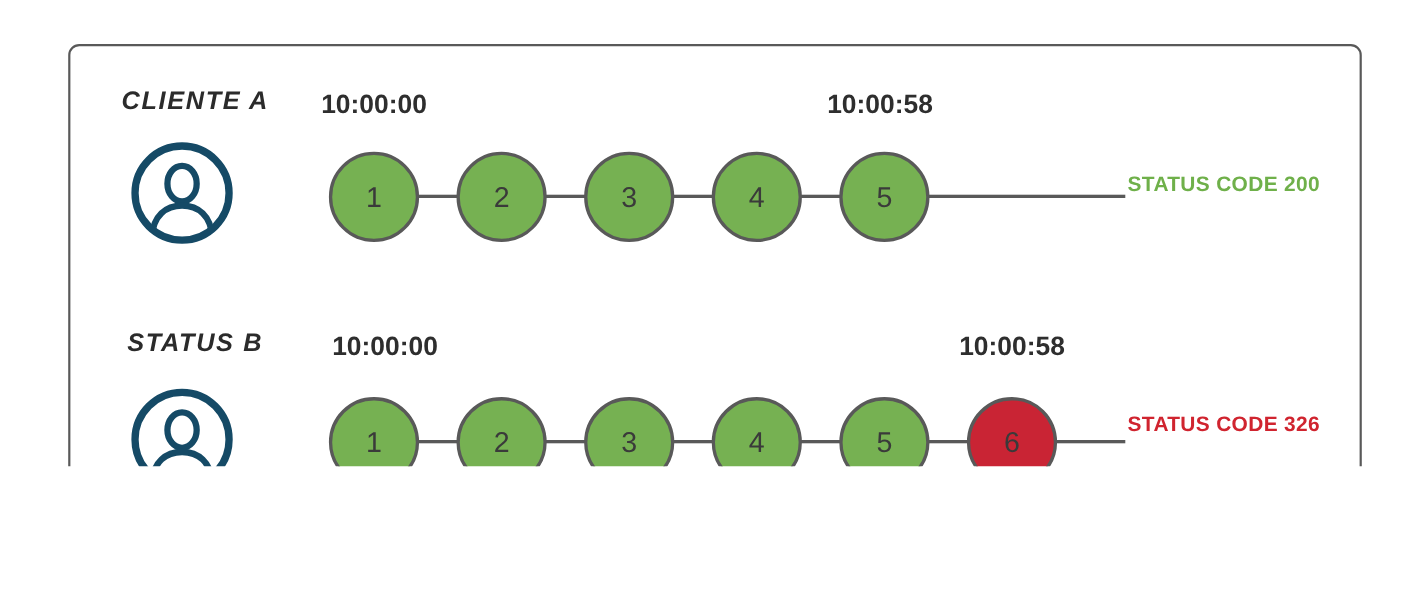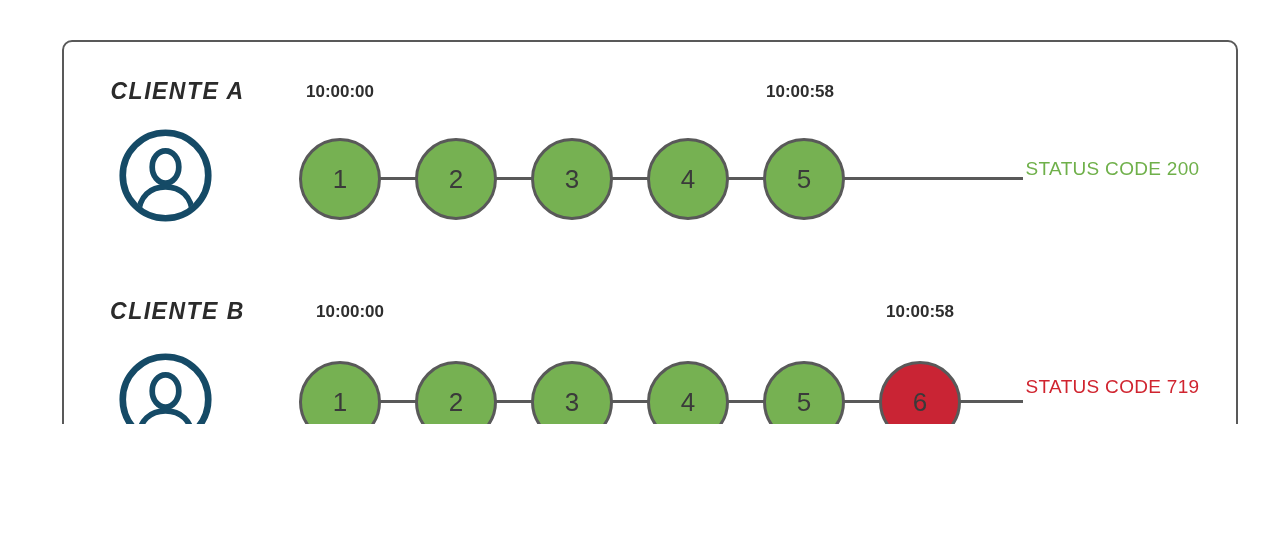--- a/index.html
+++ b/index.html
@@ -54,21 +54,21 @@
     color: var(--avatar-blue, #154a66);
   }
   .row-a .avatar { top: 128px; }
   .row-b .avatar { top: 352px; }
   .avatar svg { display: block; width: 100%; height: 100%; }
 
   .timestamp {
     position: absolute;
     width: 124px;
     text-align: center;
-    font-size: 17px;
+    font-size: 24px;
     font-weight: bold;
     color: var(--timestamp-text, #2e2e2e);
   }
   .row-a .ts-start { left: 278px; top: 82px; }
   .row-a .ts-end   { left: 738px; top: 82px; }
   .row-b .ts-start { left: 288px; top: 302px; }
   .row-b .ts-end   { left: 858px; top: 302px; }
 
   .timeline-line {
     position: absolute;
@@ -98,21 +98,21 @@
   .circle.blocked { background: var(--error-red, #c92434); }
   .row-a .circle { top: 138px; }
   .row-b .circle { top: 361px; }
 
   .status-text {
     position: absolute;
     left: 1025px;
     width: 175px;
     text-align: center;
     font-size: 19px;
-    font-weight: normal;
+    font-weight: bold;
     line-height: 21px;
     letter-spacing: 0.3px;
   }
   .row-a .status-text { top: 158px; color: var(--status-ok-text, #6fb04a); }
   .row-b .status-text { top: 376px; color: var(--status-error-text, #d0242f); }
 </style>
 </head>
 <body>
 
 <div class="canvas">
@@ -141,21 +141,21 @@
         <div class="circle ok" style="left: 531px;">3</div>
         <div class="circle ok" style="left: 647px;">4</div>
         <div class="circle ok" style="left: 763px;">5</div>
       </div>
     <div class="status-text">
       <div>STATUS CODE 200</div>
     </div>
   </section>
 
   <section class="row row-b">
-    <div class="client-label">CLIENTE B</div>
+    <div class="client-label">STATUS B</div>
     <div class="avatar">
       <svg viewBox="0 0 100 100" aria-hidden="true">
         <clipPath id="clipB">
             <circle cx="50" cy="50" r="42"></circle>
           </clipPath>
         <circle cx="50" cy="50" r="45" fill="none" stroke="currentColor" stroke-width="7"></circle>
         <g clip-path="url(#clipB)" fill="none" stroke="currentColor" stroke-width="6">
           <ellipse cx="50" cy="41" rx="14" ry="17"></ellipse>
           <path d="M21 96 C21 70 36 62 50 62 C64 62 79 70 79 96"></path>
         </g>
@@ -166,16 +166,16 @@
     <div class="timeline-line"></div>
     <div class="circles">
         <div class="circle ok" style="left: 299px;">1</div>
         <div class="circle ok" style="left: 415px;">2</div>
         <div class="circle ok" style="left: 531px;">3</div>
         <div class="circle ok" style="left: 647px;">4</div>
         <div class="circle ok" style="left: 763px;">5</div>
         <div class="circle blocked" style="left: 879px;">6</div>
       </div>
     <div class="status-text">
-      <div>STATUS CODE 719</div>
+      <div>STATUS CODE 326</div>
     </div>
   </section>
 </div>
 
 </body></html>

